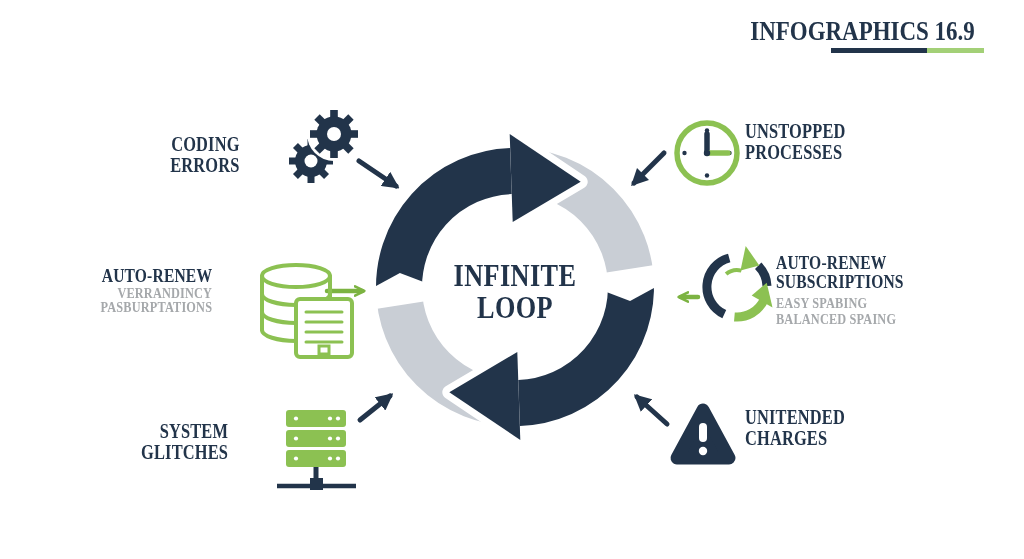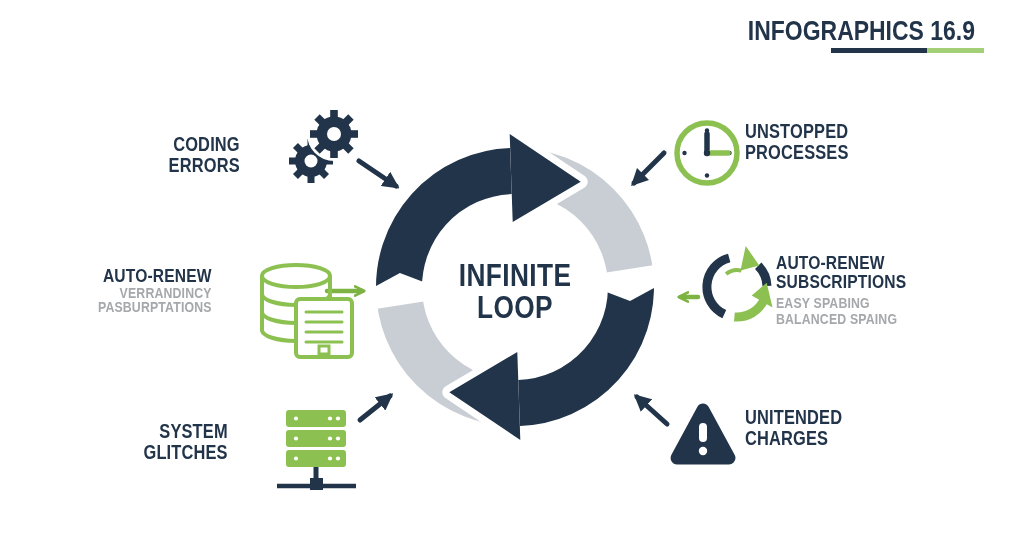--- a/index.html
+++ b/index.html
@@ -1,18 +1,18 @@
 <!DOCTYPE html>
 <html style="--navy: #22344a; --green: #8cc152; --green-dark: #7cb342; --green-light: #a3d077; --ring-gray: #c9ced5; --text-gray: #a5a8ab;"><head>
 <meta charset="utf-8">
 <style>
   html,body{margin:0;padding:0;background:#fff;}
   #stage{
     position:relative;width:984px;height:559px;overflow:hidden;background:#ffffff;
-    font-family:Liberation Sans, sans-serif;
+    font-family:Liberation Serif, serif;
   }
   .abs{position:absolute;}
   .cond{transform:scaleX(0.82);}
   .al-right{text-align:right;transform-origin:100% 0;}
   .al-left{text-align:left;transform-origin:0 0;}
   .al-center{text-align:center;transform-origin:50% 0;}
   .hd{font-weight:bold;color:var(--navy,#22344a);font-size:20px;line-height:21px;letter-spacing:.2px;white-space:nowrap;}
   .sub{font-weight:bold;color:var(--text-gray,#a5a8ab);font-size:15px;line-height:14px;letter-spacing:.2px;white-space:nowrap;}
   .loop-title{font-weight:bold;color:var(--navy,#22344a);font-size:32px;line-height:32px;letter-spacing:.5px;white-space:nowrap;}
   .brand{font-weight:bold;color:var(--navy,#22344a);font-size:28px;line-height:28px;letter-spacing:0px;white-space:nowrap;}

